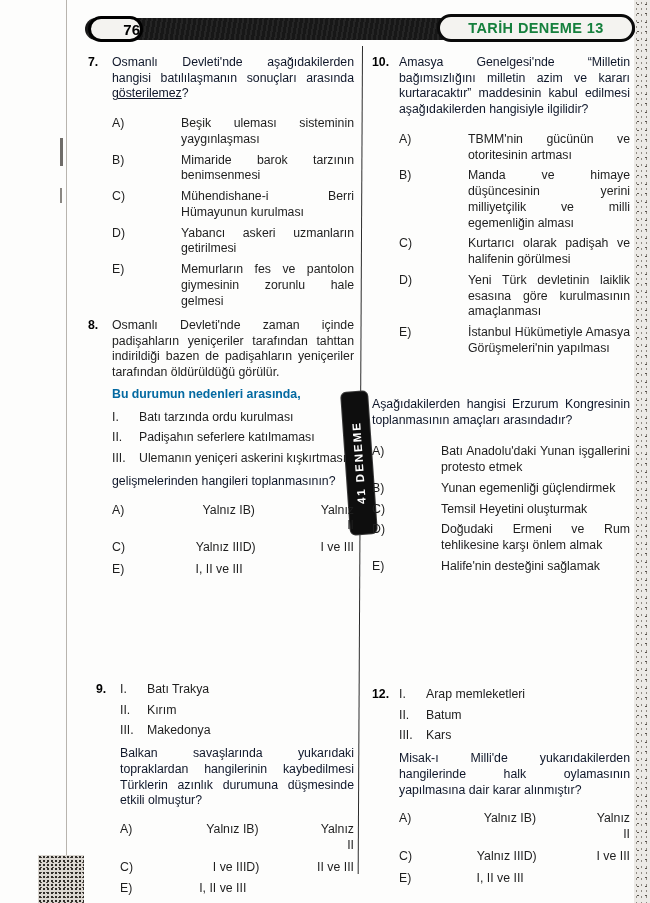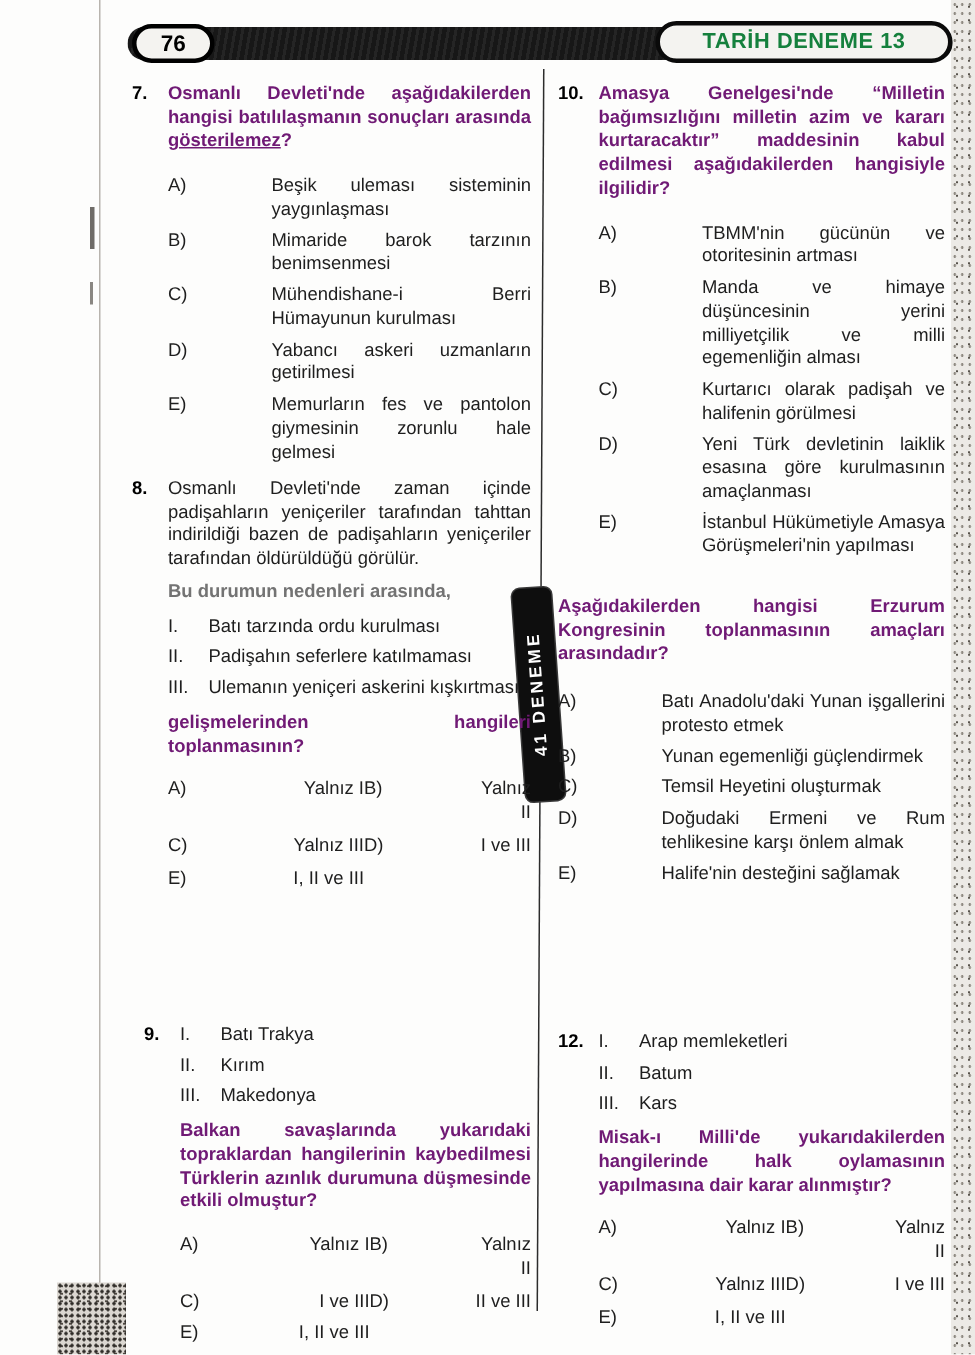--- a/index.html
+++ b/index.html
@@ -35,21 +35,21 @@
 
   
   .banner-strip {
     position:absolute; left:85px; top:18px; width:550px; height:22px;
     background:#171717; border-radius:11px;
     background-image:repeating-linear-gradient(100deg, rgba(255,255,255,0.06) 0 2px, transparent 2px 5px);
   }
   .page-num-badge {
     position:absolute; left:88px; top:16px; width:55px; height:26px;
     background:#f4f3f0; border:3px solid #000; border-radius:13px;
-    display:flex; align-items:center; justify-content:center;
+    display:flex; align-items:center; justify-content:flex-end;
     font-weight:bold; font-size:15px; color:#000;
   }
   .title-badge {
     position:absolute; left:437px; top:14px; width:198px; height:28px;
     background:#f4f3f0; border:3px solid #0a0a0a; border-radius:14px;
     display:flex; align-items:center; justify-content:center;
     font-weight:bold; font-size:14.5px; letter-spacing:0.4px; color:#15803d;
     white-space:nowrap;
   }
 
@@ -68,23 +68,23 @@
     writing-mode:vertical-rl; transform:rotate(180deg);
     color:#fff; font-weight:bold; font-size:11.5px; letter-spacing:2px; white-space:nowrap;
   }
 
   
   .q { position:absolute; font-size:12.3px; line-height:1.28; }
   .qrow { display:flex; }
   .qnum { font-weight:bold; color:#000; flex:0 0 24px; width:24px; }
   .q-right .qnum { flex:0 0 27px; width:27px; }
   .qbody { flex:1; min-width:0; }
-  .stem { font-weight:bold; color:#701a75; text-align:justify; }
+  .stem { font-weight:normal; color:#0f172a; text-align:justify; }
   .intro { text-align:justify; }
-  .lead { font-weight:bold; color:#737373; margin-top:6px; }
+  .lead { font-weight:bold; color:#0369a1; margin-top:6px; }
   .items { margin-top:7px; }
   .item { display:flex; margin-bottom:5px; }
   .rnum { flex:0 0 27px; width:27px; }
   .mt { margin-top:7px; }
   .ul { text-decoration:underline; }
   .opts { margin-top:14px; }
   .opt { display:flex; margin-bottom:5px; }
   .olet { flex:0 0 25px; width:25px; }
   .otext { flex:1; text-align:justify;margin-left:44px; }
   .grid2 { display:grid; grid-template-columns:54% 46%; row-gap:6px; margin-top:13px; }

